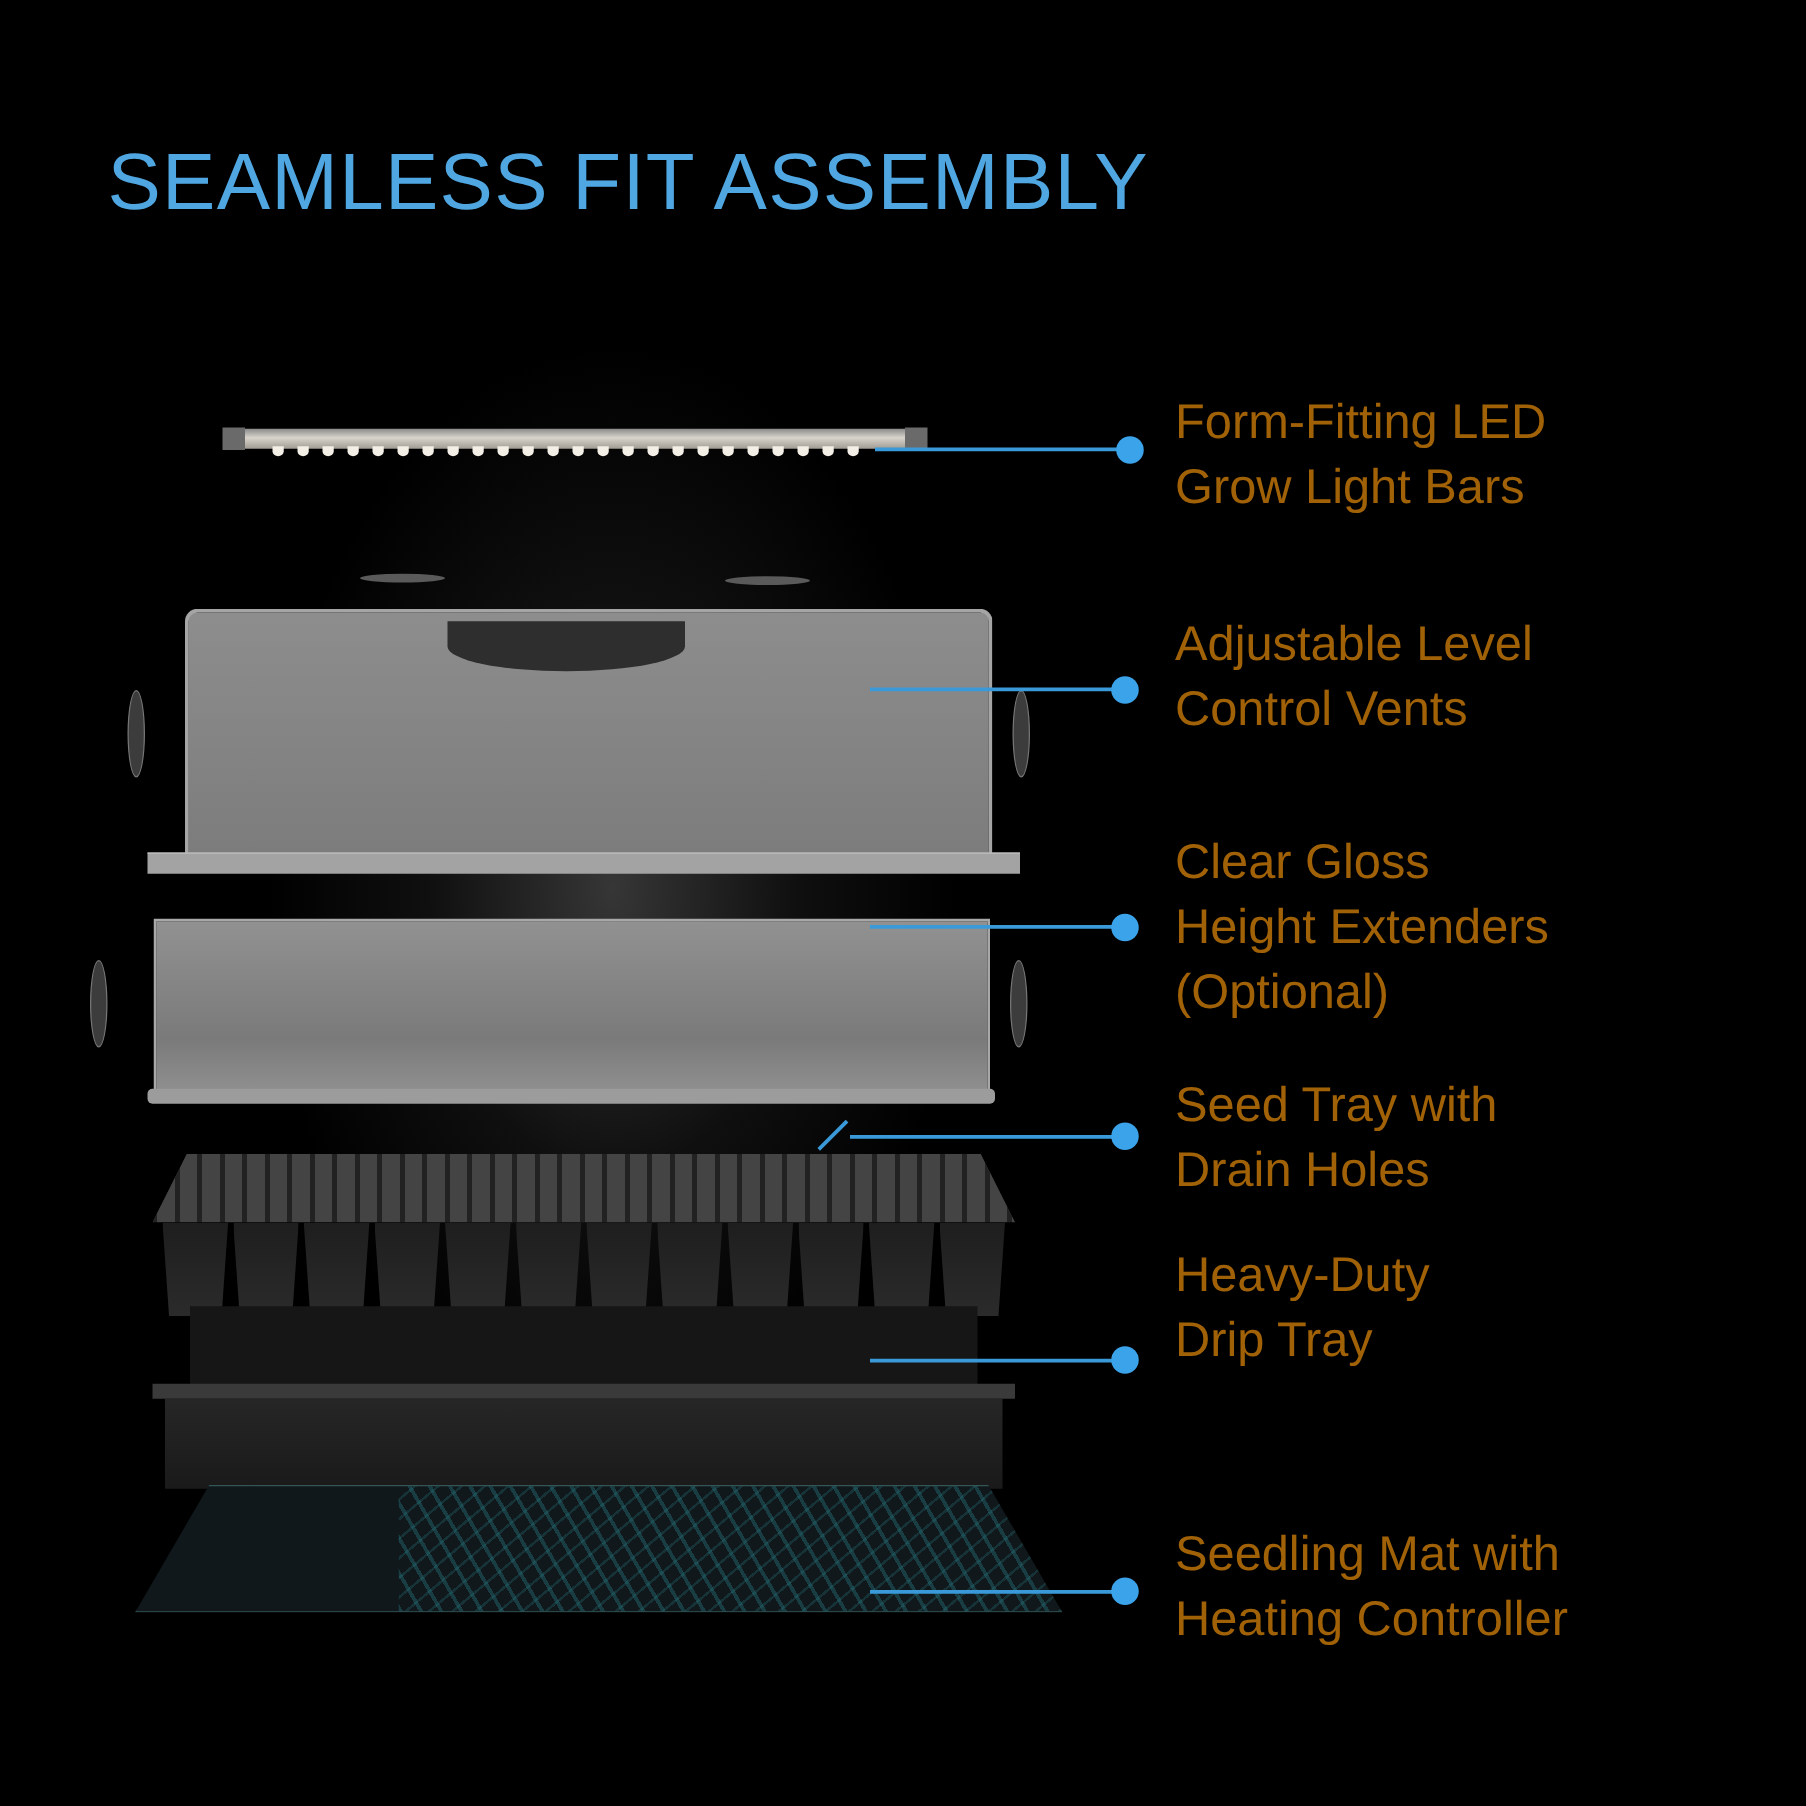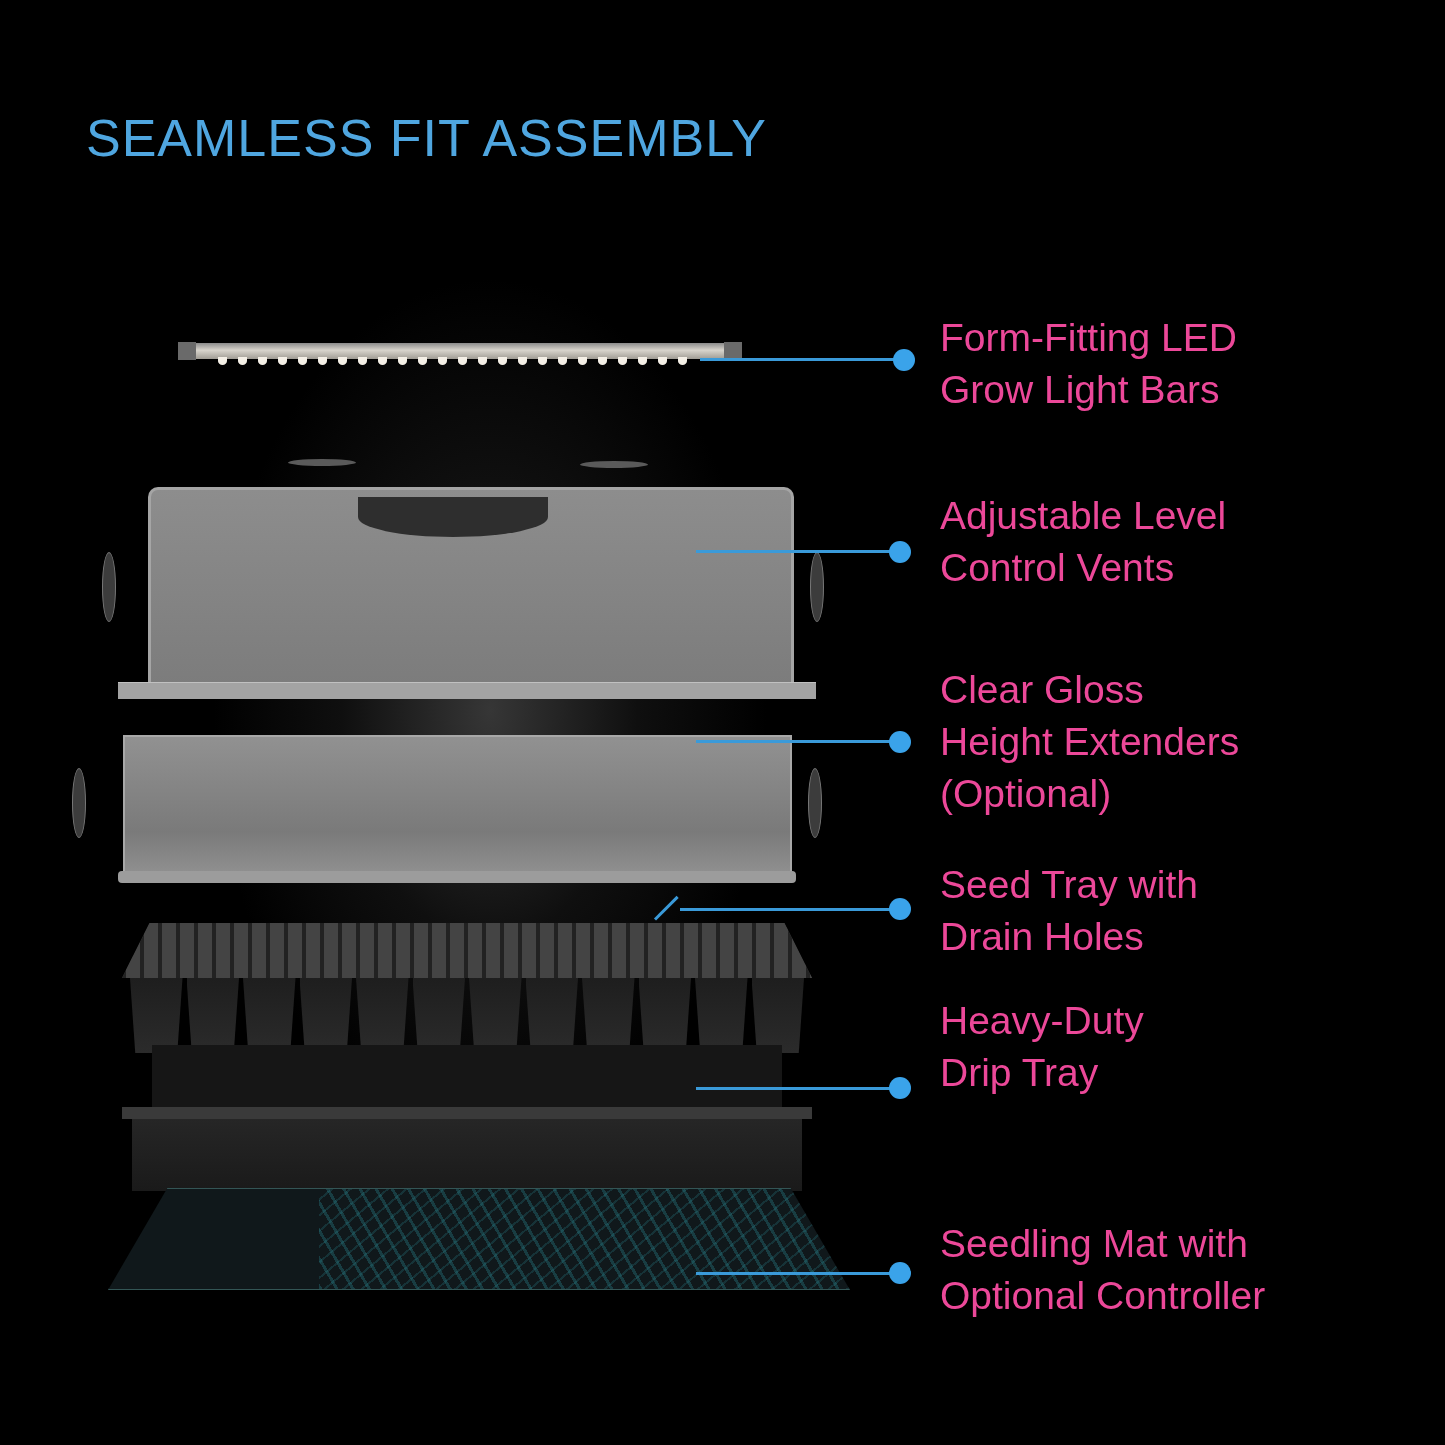--- a/index.html
+++ b/index.html
@@ -1,20 +1,20 @@
 <!DOCTYPE html>
 <html><head>
 <meta charset="utf-8">
 <style>
   html, body { margin:0; padding:0; }
   body { width:1445px; height:1445px; background:#000; position:relative; overflow:hidden; font-family:"Liberation Sans", sans-serif; }
   .glow { position:absolute; left:80px; top:250px; width:820px; height:1150px;
     background: radial-gradient(ellipse 45% 50% at 50% 40%, rgba(120,120,120,0.45) 0%, rgba(60,60,60,0.25) 40%, rgba(0,0,0,0) 75%); }
-  .title { position:absolute; left:86px; top:108px; font-size:52px; color:#4fa6e0; letter-spacing:1px; font-weight:400; }
-  .label { position:absolute; left:940px; font-size:39px; line-height:52px; color:#ec4899; white-space:pre-line; }
+  .title { position:absolute; left:86px; top:108px; font-size:64px; color:#4fa6e0; letter-spacing:1px; font-weight:400; }
+  .label { position:absolute; left:940px; font-size:39px; line-height:52px; color:#a16207; white-space:pre-line; }
   .leader { position:absolute; height:3px; background:#3a9ad9; }
   .dot { position:absolute; width:22px; height:22px; border-radius:50%; background:#3aa3ea; }
   
   .ledbar { position:absolute; left:180px; top:343px; width:560px; height:16px; background:linear-gradient(#8a8a8a,#d8d4cc 45%,#a09c94); border-radius:2px; }
   .ledbar .cap { position:absolute; top:-1px; width:18px; height:18px; background:#6a6a6a; }
   .leds { position:absolute; left:38px; top:14px; display:flex; gap:11px; }
   .leds span { width:9px; height:8px; background:#f4efe6; border-radius:0 0 50% 50%; }
   .vent-top { position:absolute; width:68px; height:7px; background:#5a5a5a; border-radius:50%; }
   .vent-side { position:absolute; width:12px; height:68px; background:#3c3c3c; border-radius:50%; border:1px solid #777; }
   .dome { position:absolute; left:118px; top:487px; width:698px; height:212px; }
@@ -146,13 +146,13 @@
 <div class="label" style="top:490px">Adjustable Level
 Control Vents</div>
 <div class="label" style="top:664px">Clear Gloss
 Height Extenders
 (Optional)</div>
 <div class="label" style="top:859px">Seed Tray with
 Drain Holes</div>
 <div class="label" style="top:995px">Heavy-Duty
 Drip Tray</div>
 <div class="label" style="top:1218px">Seedling Mat with
-Optional Controller</div>
+Heating Controller</div>
 
 </body></html>

